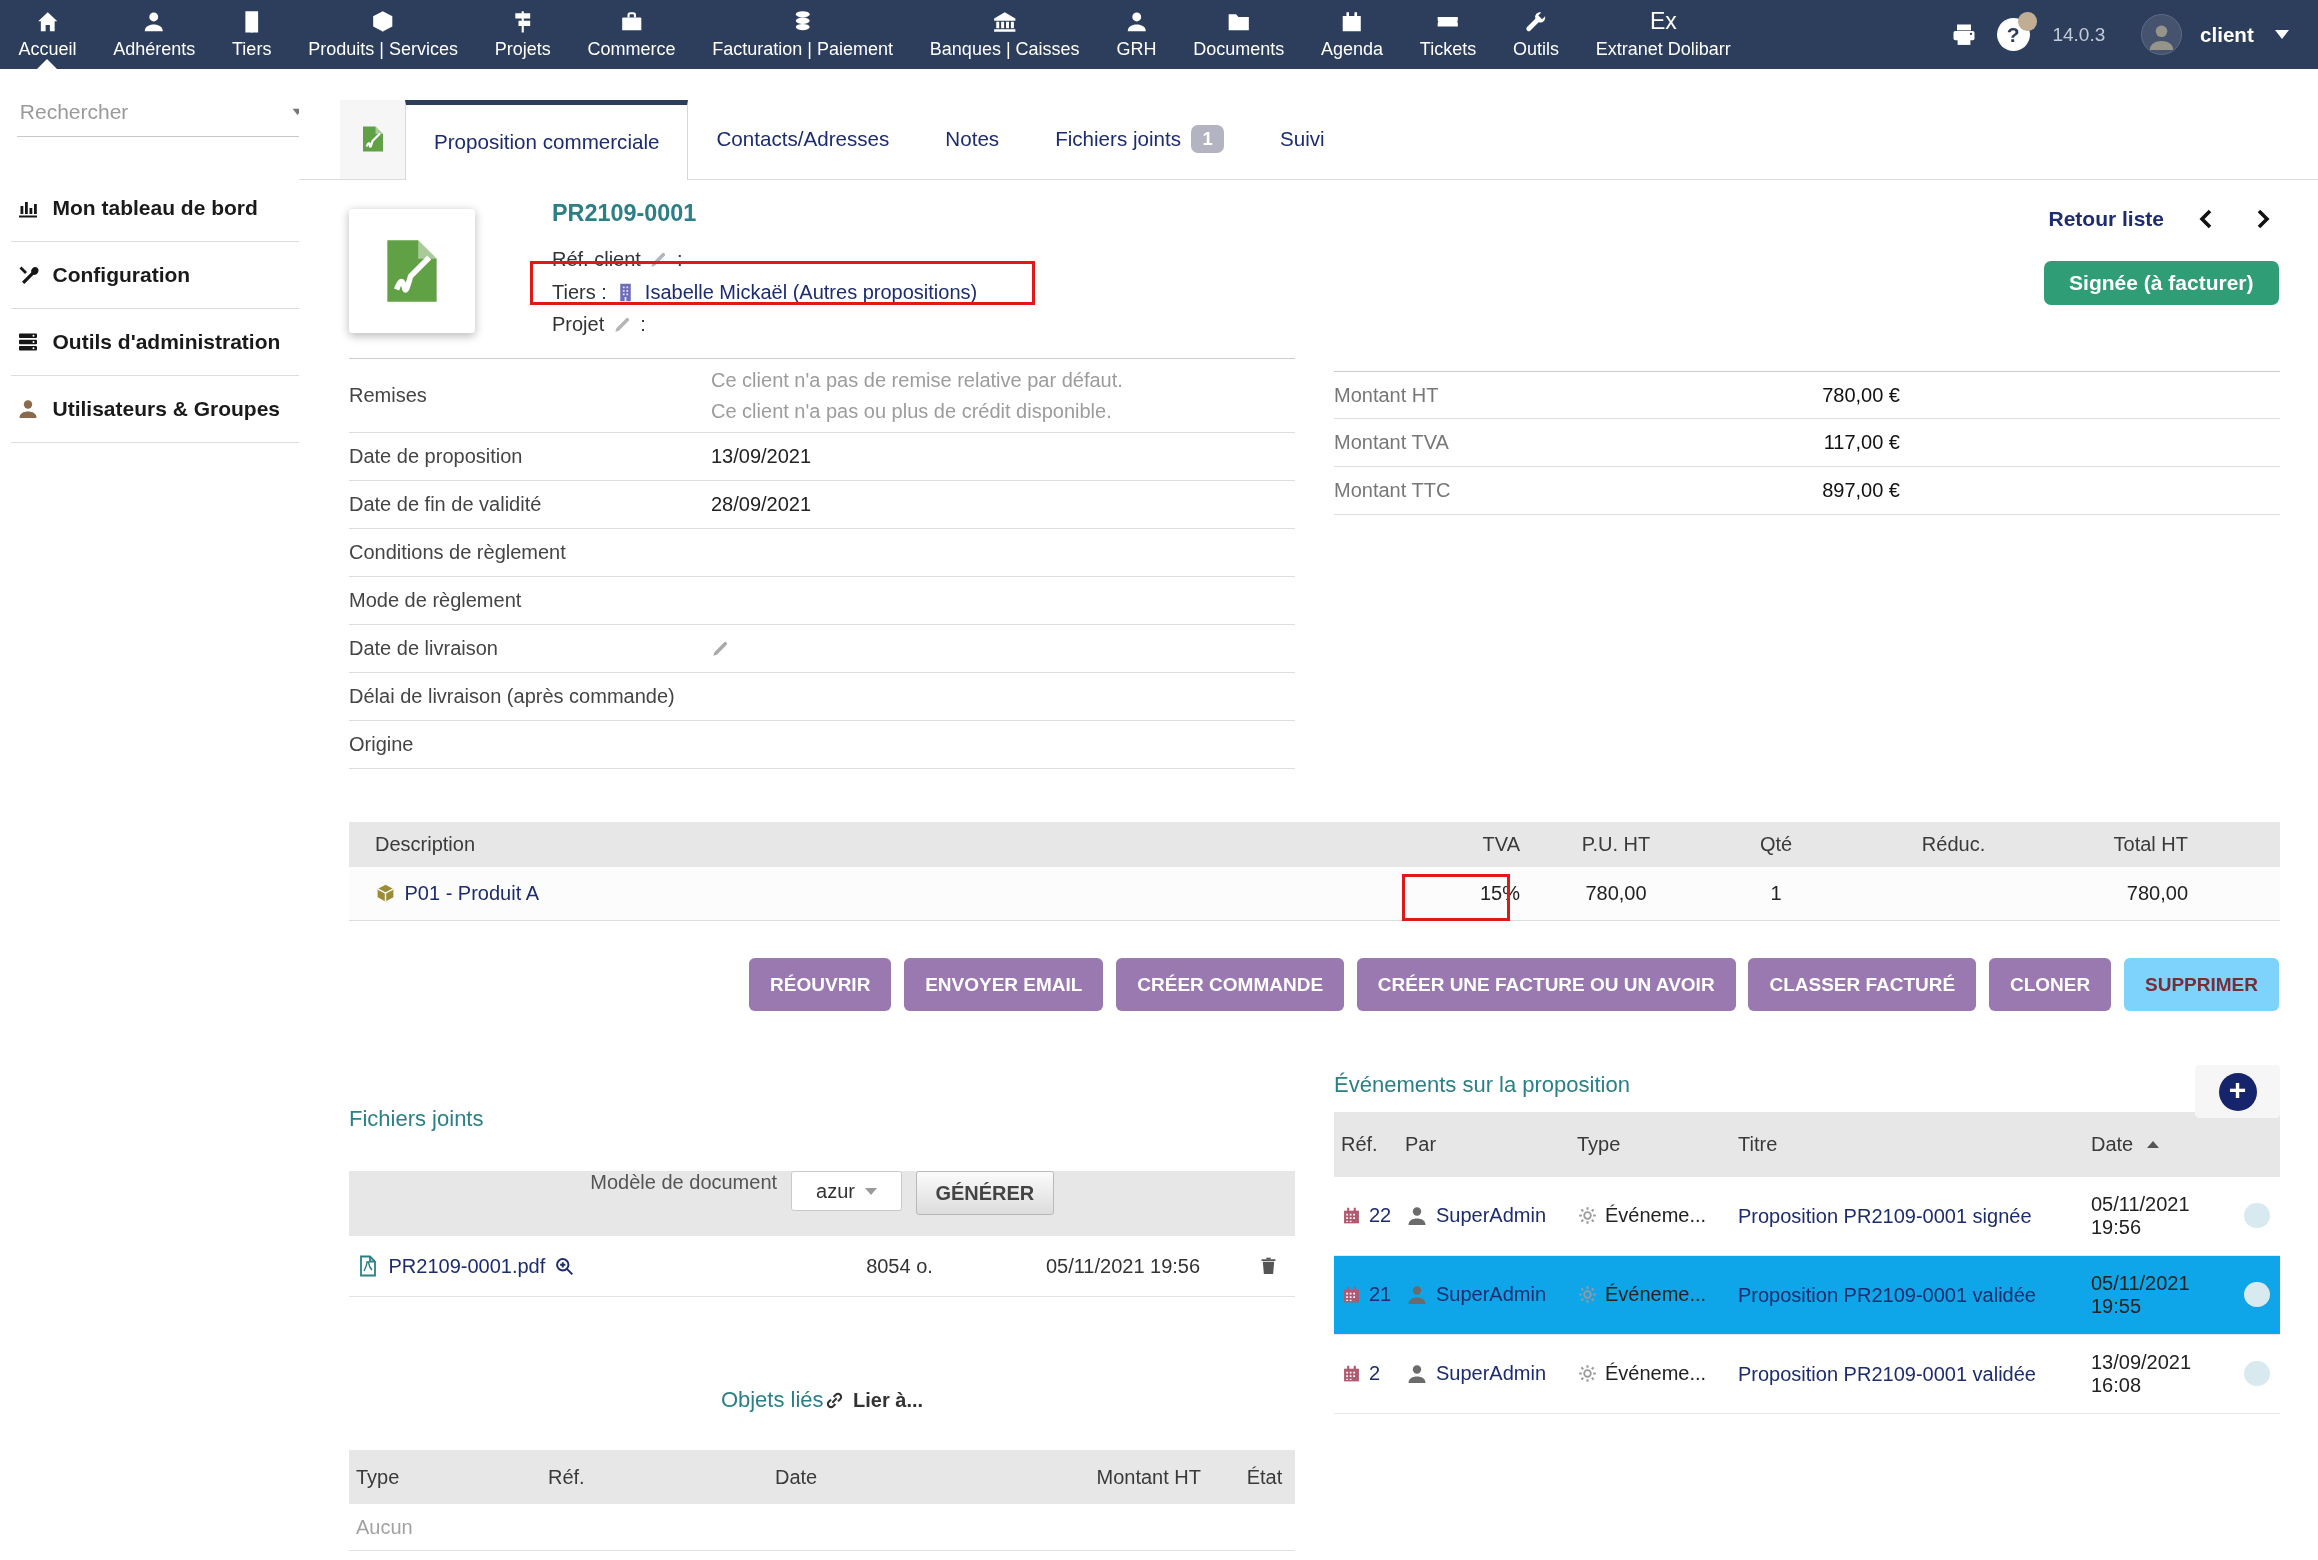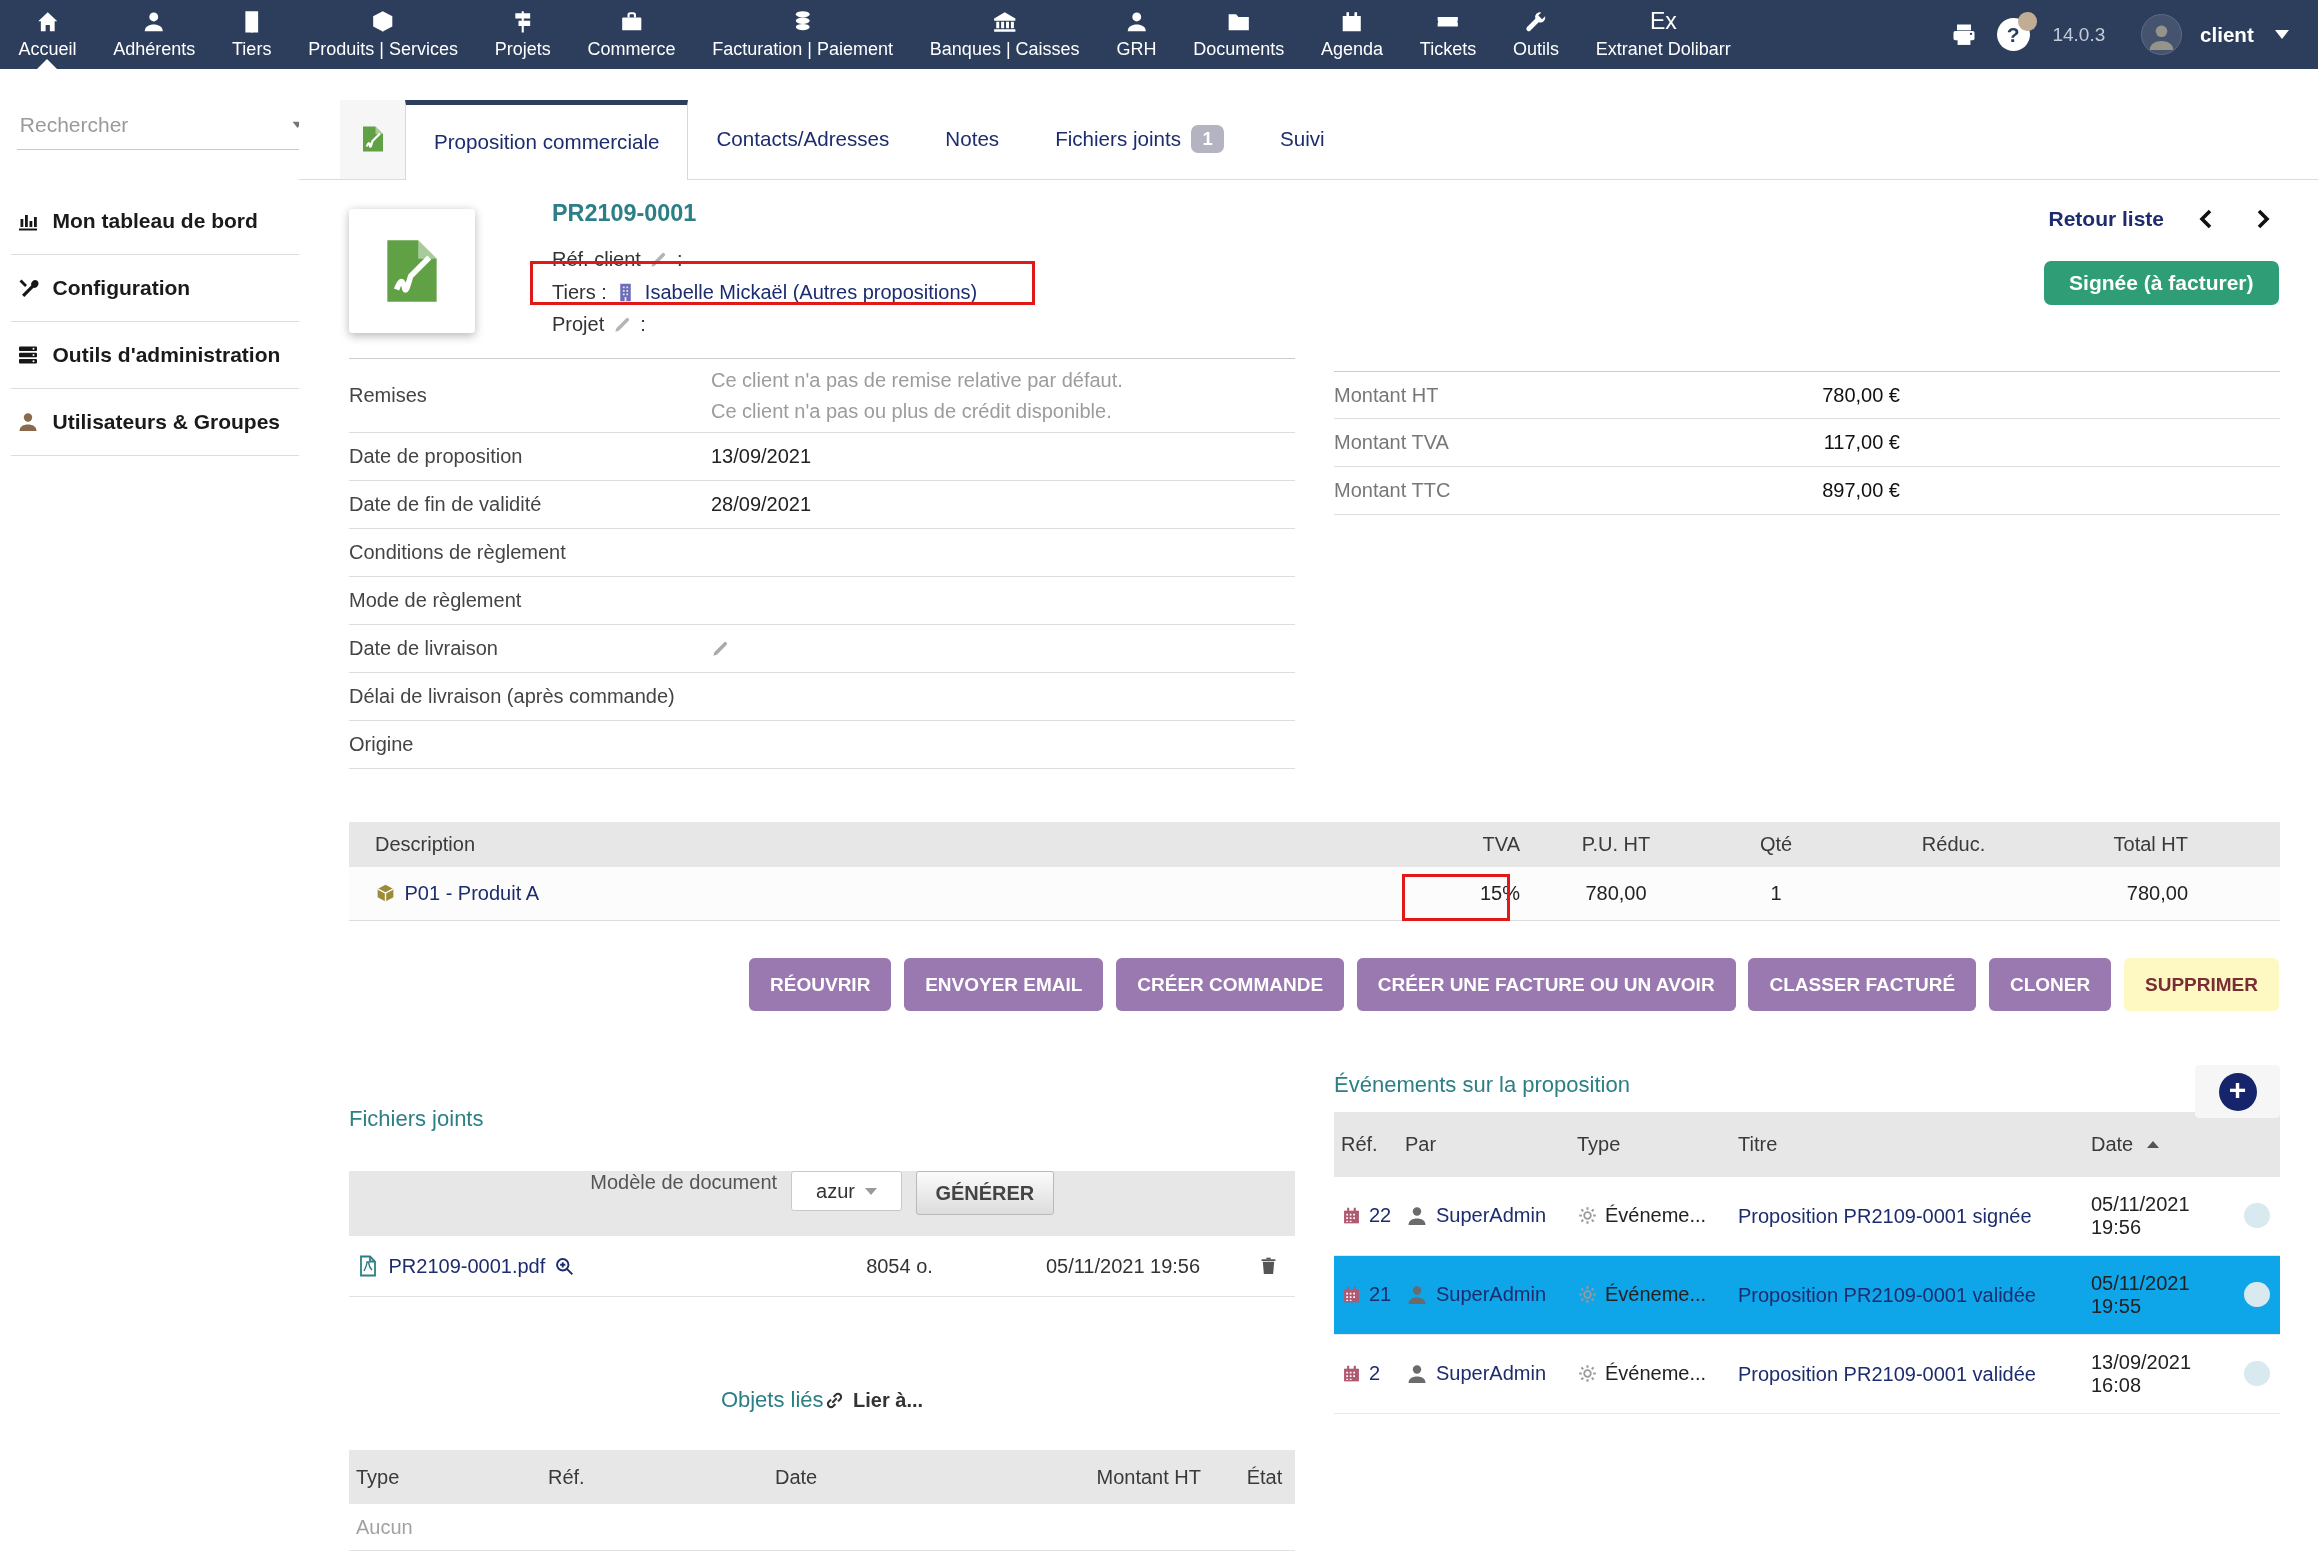--- a/index.html
+++ b/index.html
@@ -23,21 +23,21 @@
   .icon-print{width:28px;height:28px;fill:#fff}
   .helpdot{width:33px;height:33px;border-radius:50%;background:#fff;color:var(--nav-bg);font-weight:bold;font-size:21px;display:flex;align-items:center;justify-content:center;position:relative}
   .helpdot::after{content:"";position:absolute;top:-5.7px;right:-7px;width:18.4px;height:18.4px;border-radius:50%;background:#c0ad94}
   .version{font-size:19px;color:#c4cbd8;margin-left:4.3px}
   .avatar{width:41px;height:41px;border-radius:50%;background:#46536e;border:1.4px solid #5d6b86;display:flex;align-items:flex-end;justify-content:center;overflow:hidden;margin-left:17px}
   .avatar svg{width:33px;height:33px;fill:#94948b}
   .username{font-size:20.6px;font-weight:bold}
   .caret-w{width:0;height:0;border-left:7.8px solid transparent;border-right:7.8px solid transparent;border-top:9.2px solid #fff;margin-left:2.8px}
 
   
-  .sidebar{position:absolute;top:72px;left:0;bottom:0;width:328px;background:#fff;border-right:1.4px solid #d6d6d6}
+  .sidebar{position:absolute;top:59px;left:0;bottom:0;width:328px;background:#fff;border-right:1.4px solid #d6d6d6}
   .search{margin:35px 17px 0 17px;display:flex;align-items:center;justify-content:space-between;padding:5.7px 4.3px 12.8px 2.8px;border-bottom:1.4px solid #c9c9c9;cursor:text}
   .search .ph{color:#9a9a9a;font-size:21px}
   .search svg{width:17px;height:17px;fill:#777}
   .smenu{margin:38px 11.4px 0 11.4px}
   .smenu-item{display:flex;align-items:center;gap:12.8px;padding:21px 4.3px;border-bottom:1.4px solid #ddd;font-size:21px;font-weight:bold;color:#1a1a1a;cursor:pointer}
   .smenu-item svg{width:24px;height:24px;fill:#161616;flex:none}
   .smenu-item.brown svg{fill:#8a6a4f}
 
   
   .content{position:absolute;left:299px;top:69px;right:0;bottom:0;background:#fff}
@@ -86,21 +86,21 @@
   .lhead{height:45px;background:var(--header-gray);color:#3a3a3a}
   .lrow{height:54px;background:#fcfcfc;border-bottom:1.4px solid #ddd;color:#222}
   .c-desc{padding-left:26px;display:flex;align-items:center;gap:8.5px}
   .c-desc a{color:var(--link);text-decoration:none;cursor:pointer}
   .c-desc svg{width:21px;height:21px;fill:#9c8c3a}
   .c-r{text-align:right}.c-c{text-align:center}
 
   
   .actions{position:absolute;top:889px;right:40px;display:flex;gap:12.8px}
   .abtn{height:53px;padding:0 21px;border:none;border-radius:5.7px;background:var(--button-purple);color:#fff;font-family:inherit;font-size:19px;font-weight:bold;cursor:pointer;white-space:nowrap}
-  .abtn.delete{background:#fef9c3;color:#7b2d35}
+  .abtn.delete{background:#7dd3fc;color:#7b2d35}
 
   
   .col-left{position:absolute;left:50px;top:1037px;width:946px}
   .col-right{position:absolute;left:1035px;top:1003px;width:946px}
   .sec-title{font-size:22px;color:var(--accent)}
   .files-head{margin-top:39px;height:65px;background:var(--header-gray);display:flex;align-items:flex-start;justify-content:center;gap:14px;font-size:20px;color:#555}
   .selbox{height:40px;background:#fff;border:1.4px solid #c9c9c9;border-radius:2.8px;display:flex;align-items:center;gap:10px;padding:0 24px;color:#333;cursor:pointer}
   .selbox .car{width:0;height:0;border-left:6.4px solid transparent;border-right:6.4px solid transparent;border-top:7.8px solid #9a9a9a}
   .genbtn{height:44px;padding:0 18.4px;background:linear-gradient(#fbfbfb,#dcdcdc);border:1.4px solid #b9b9b9;border-radius:2.8px;font-family:inherit;font-size:20px;font-weight:bold;color:#444;cursor:pointer}
   .file-row{height:61px;display:grid;grid-template-columns:1fr 177px 270px 37px;align-items:center;border-bottom:1.4px solid #e2e2e2;font-size:20px;color:#333}

